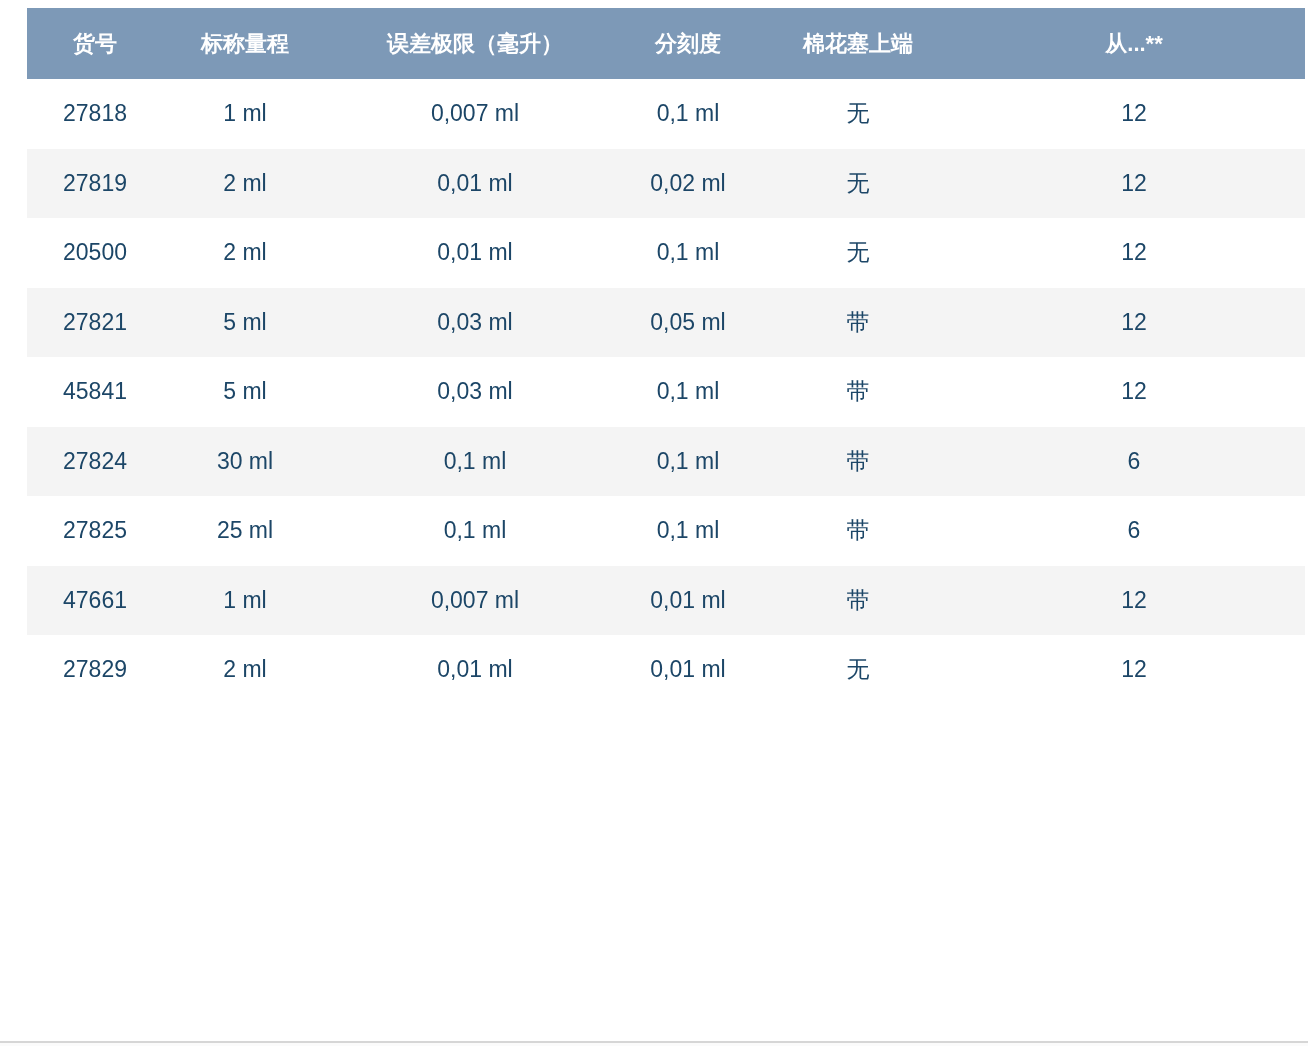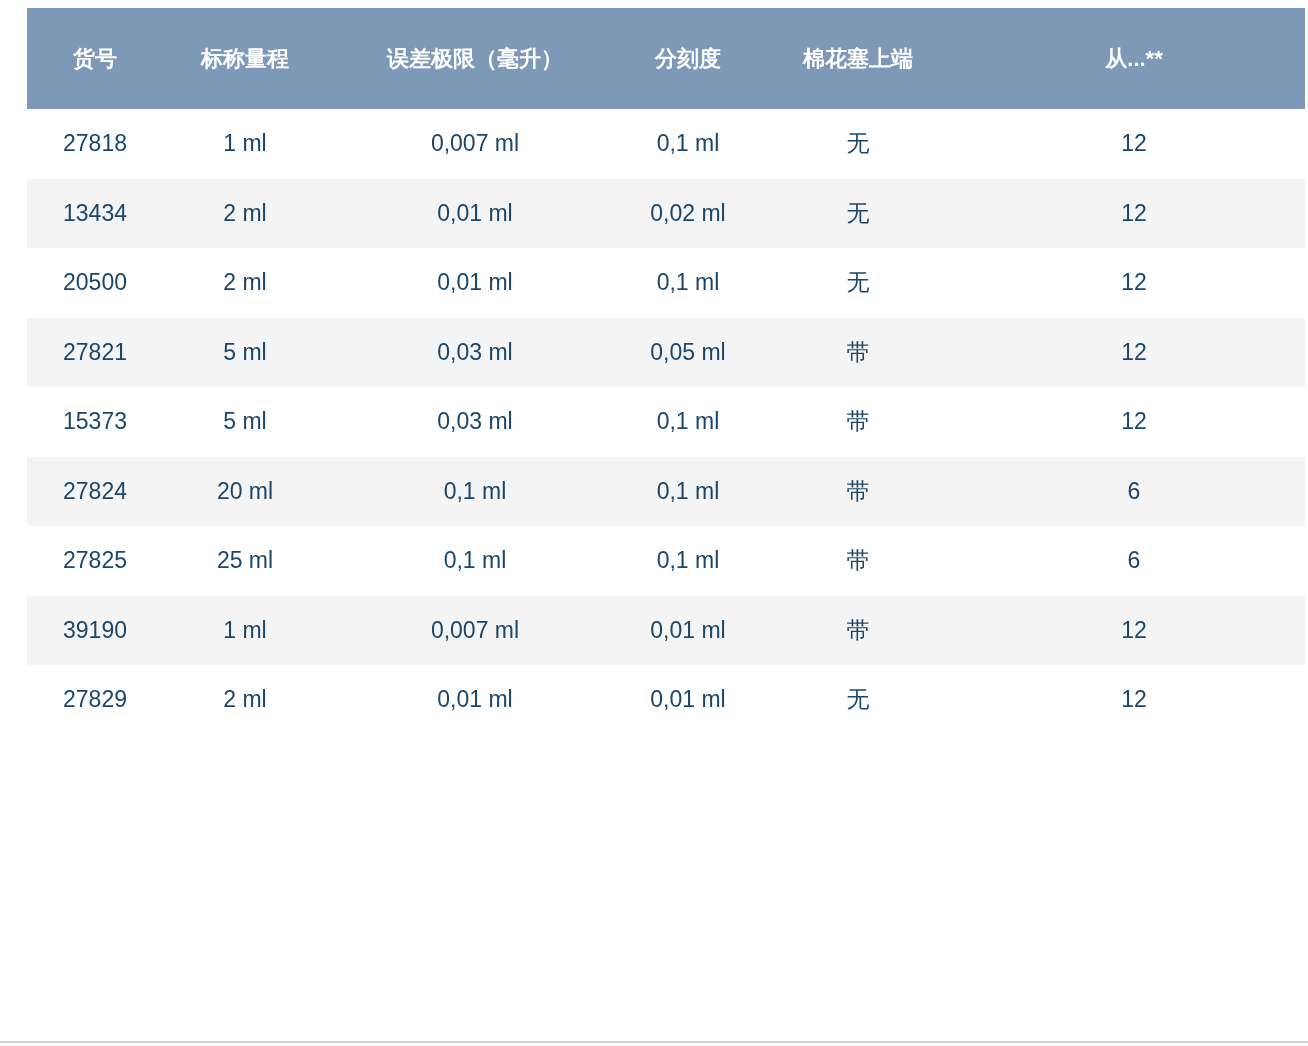--- a/index.html
+++ b/index.html
@@ -31,21 +31,21 @@
   col.c5 { width: 210px; }
   col.c6 { width: 342px; }
   table.spec-table th {
     background: #7d99b7;
     color: #ffffff;
     font-size: 22px;
     font-weight: bold;
     height: 69px;
     text-align: center;
     vertical-align: middle;
-    padding: 16px;
+    padding: 1px;
     white-space: nowrap;
   }
   table.spec-table td {
     color: #1c4667;
     font-size: 23px;
     height: 69.5px;
     text-align: center;
     vertical-align: middle;
     padding: 0;
     white-space: nowrap;
@@ -95,21 +95,21 @@
     <tbody id="table-body">
         <tr>
     <td>27818</td>
     <td>1 ml</td>
     <td>0,007 ml</td>
     <td>0,1 ml</td>
     <td>无</td>
     <td>12</td>
   </tr>
         <tr>
-    <td>13434</td>
+    <td>27819</td>
     <td>2 ml</td>
     <td>0,01 ml</td>
     <td>0,02 ml</td>
     <td>无</td>
     <td>12</td>
   </tr>
         <tr>
     <td>20500</td>
     <td>2 ml</td>
     <td>0,01 ml</td>
@@ -119,45 +119,45 @@
   </tr>
         <tr>
     <td>27821</td>
     <td>5 ml</td>
     <td>0,03 ml</td>
     <td>0,05 ml</td>
     <td>带</td>
     <td>12</td>
   </tr>
         <tr>
-    <td>15373</td>
+    <td>45841</td>
     <td>5 ml</td>
     <td>0,03 ml</td>
     <td>0,1 ml</td>
     <td>带</td>
     <td>12</td>
   </tr>
         <tr>
     <td>27824</td>
-    <td>20 ml</td>
+    <td>30 ml</td>
     <td>0,1 ml</td>
     <td>0,1 ml</td>
     <td>带</td>
     <td>6</td>
   </tr>
         <tr>
     <td>27825</td>
     <td>25 ml</td>
     <td>0,1 ml</td>
     <td>0,1 ml</td>
     <td>带</td>
     <td>6</td>
   </tr>
         <tr>
-    <td>39190</td>
+    <td>47661</td>
     <td>1 ml</td>
     <td>0,007 ml</td>
     <td>0,01 ml</td>
     <td>带</td>
     <td>12</td>
   </tr>
         <tr>
     <td>27829</td>
     <td>2 ml</td>
     <td>0,01 ml</td>

